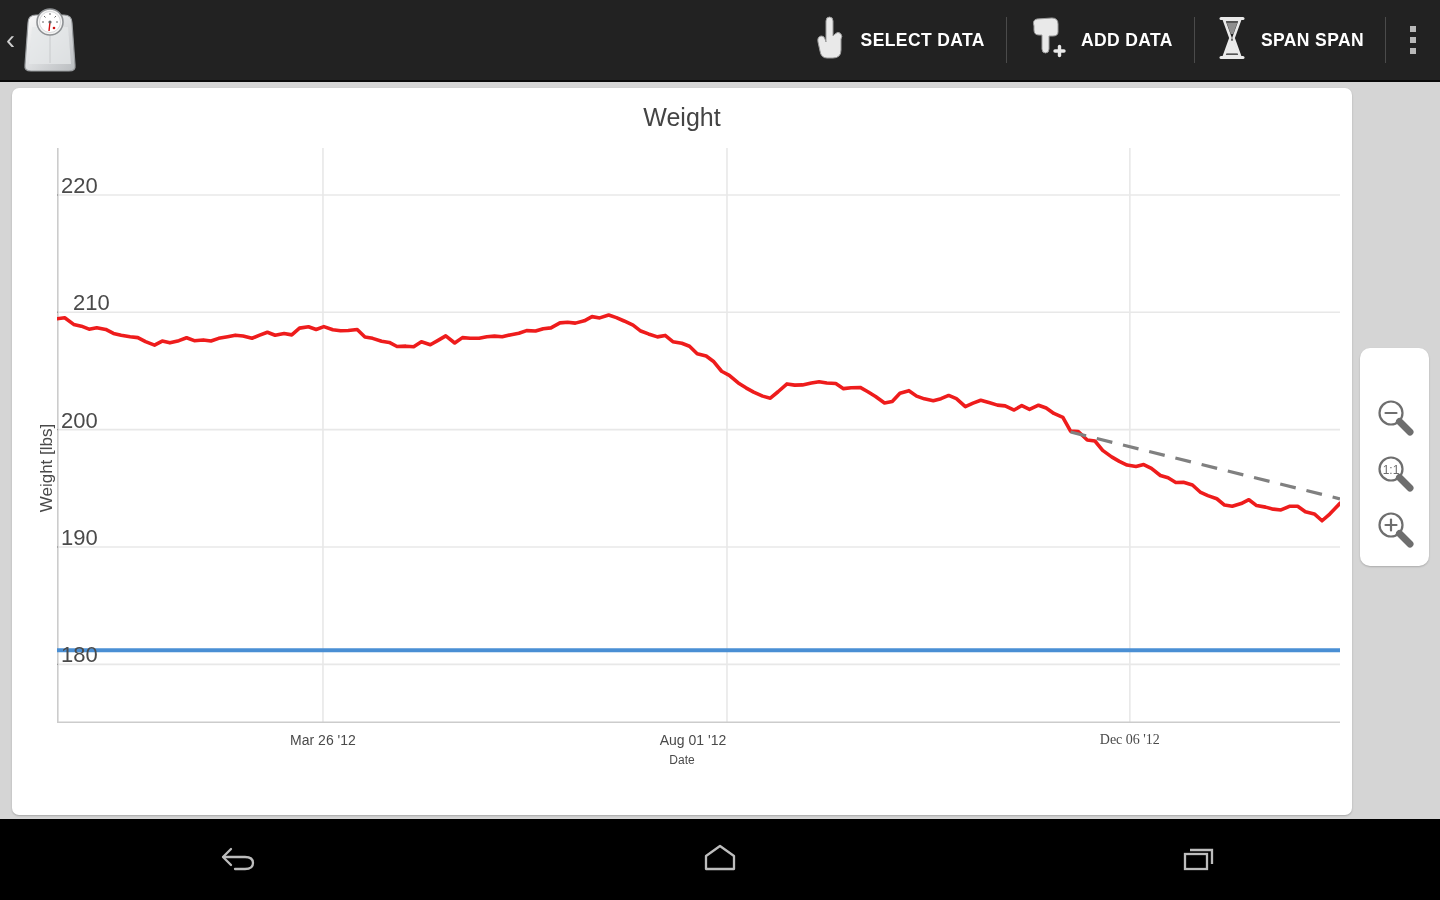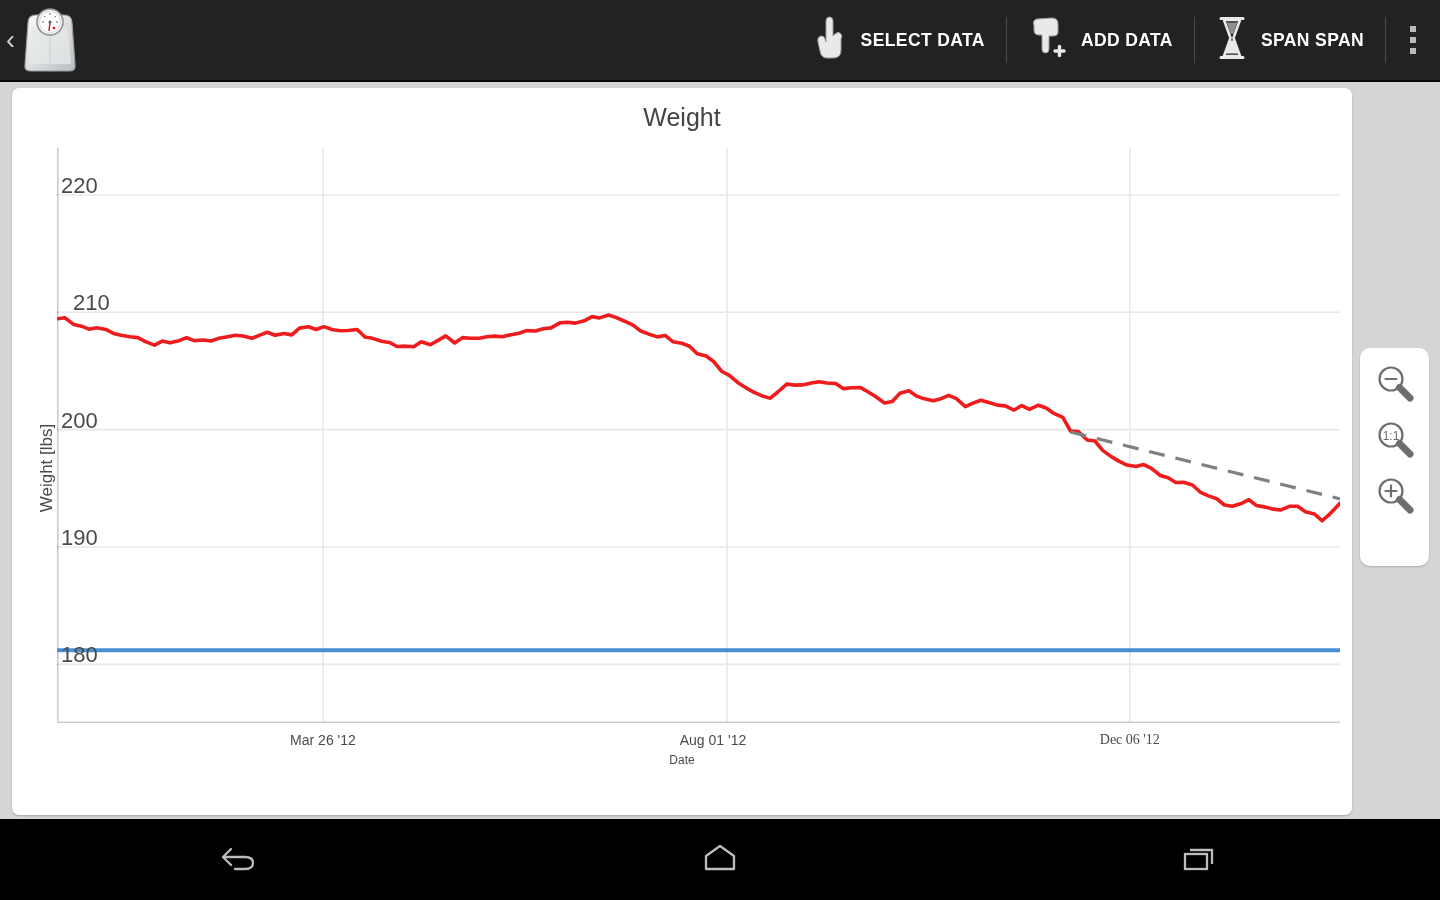--- a/index.html
+++ b/index.html
@@ -79,21 +79,21 @@
     position: absolute; font-size: 22px; color: #4a4a4a;
     white-space: nowrap;
   }
 
   
   .zoompanel {
     position: absolute; left: 1360px; top: 348px; width: 69px; height: 218px;
     background: #ffffff; border-radius: 10px;
     box-shadow: 0 1px 2px rgba(0,0,0,.2);
     display: flex; flex-direction: column; align-items: center;
-    justify-content: flex-start; padding: 8px 0;
+    justify-content: flex-end; padding: 8px 0;
   }
   .zbtn { width: 56px; height: 56px; display: flex; align-items: center; justify-content: center; }
 
   
   .navbar {
     position: absolute; left: 0; top: 819px; width: 1440px; height: 81px;
     background: #000000; display: flex; align-items: center;
   }
   .navbtn { flex: 1 1 0; height: 81px; display: flex; align-items: center; justify-content: center; }
 </style>
@@ -222,21 +222,21 @@
 
     <div id="yticks">
         <div class="ytick" style="left: 49px; top: 84.9388px;">220</div>
         <div class="ytick" style="left: 49px; top: 202.286px; margin-left: 12px;">210</div>
         <div class="ytick" style="left: 49px; top: 319.633px;">200</div>
         <div class="ytick" style="left: 49px; top: 436.98px;">190</div>
         <div class="ytick" style="left: 49px; top: 554.327px;">180</div>
       </div>
     <div id="xticks">
         <div class="xtick" style="left: 310.966px;">Mar 26 '12</div>
-        <div class="xtick" style="left: 701px;">Aug 01 '12</div>
+        <div class="xtick" style="left: 681px;">Aug 01 '12</div>
         <div class="xtick" style="left: 1117.84px; font-family: Liberation Serif, serif;">Dec 06 '12</div>
       </div>
 
   </div>
 
   <div class="zoompanel">
     <div class="zbtn">
       <svg width="46" height="46" viewBox="0 0 46 46">
         <circle cx="19" cy="18" r="11.5" fill="#fff" stroke="#6e6e6e" stroke-width="2.2"></circle>
         <line x1="27.5" y1="26.5" x2="38" y2="37" stroke="#6e6e6e" stroke-width="7" stroke-linecap="round"></line>

